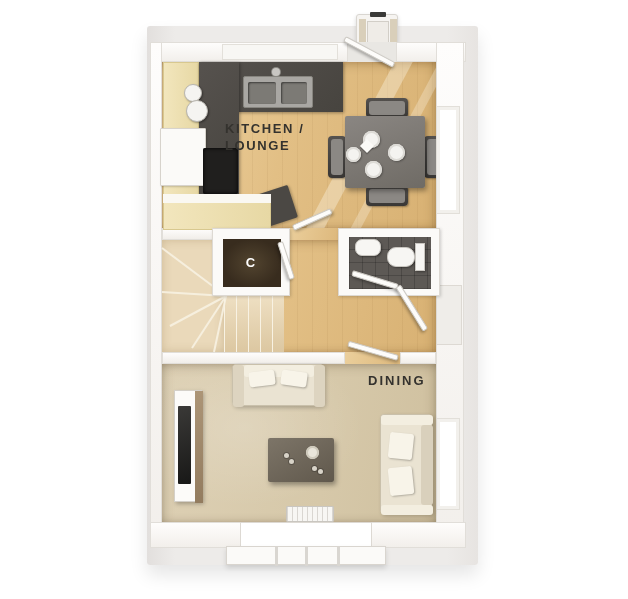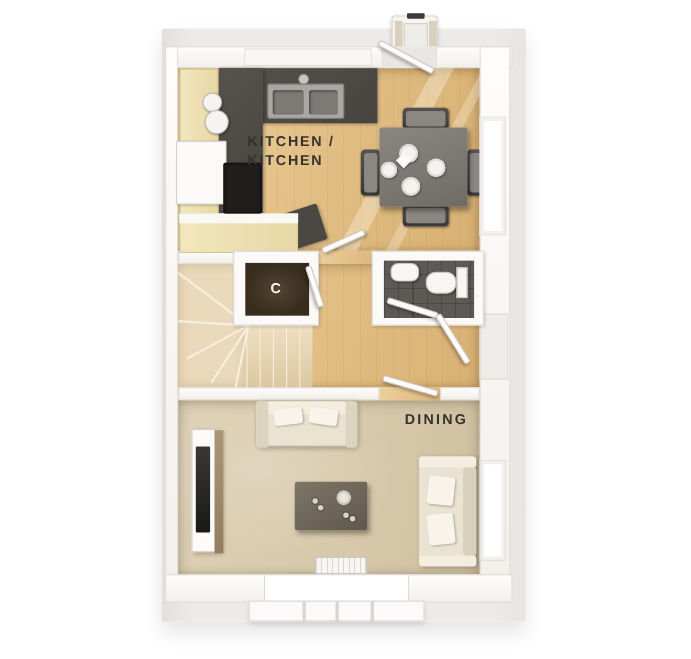--- a/index.html
+++ b/index.html
@@ -191,21 +191,21 @@
     <div class="bowl" style="left:37px;top:5px;width:26px;height:22px;"></div>
   </div>
   <div class="abs faucet" style="left:272px;top:68px;width:8px;height:8px;"></div>
   <div class="abs appliance" style="left:160px;top:128px;width:46px;height:58px;"></div>
   <div class="abs hob" style="left:203px;top:148px;width:35px;height:46px;"></div>
   <div class="abs pot" style="left:184px;top:84px;width:18px;height:18px;"></div>
   <div class="abs pot" style="left:186px;top:100px;width:22px;height:22px;"></div>
 
   <div class="abs room-label" style="left:225px;top:120px;">
     <div>KITCHEN /</div>
-    <div>KITCHEN</div>
+    <div>LOUNGE</div>
   </div>
 
   <div class="abs chair" style="left:366px;top:98px;width:42px;height:20px;">
       <div class="seat"></div>
     </div>
   <div class="abs chair" style="left:366px;top:186px;width:42px;height:20px;">
       <div class="seat"></div>
     </div>
   <div class="abs chair" style="left:328px;top:136px;width:18px;height:42px;">
       <div class="seat"></div>

